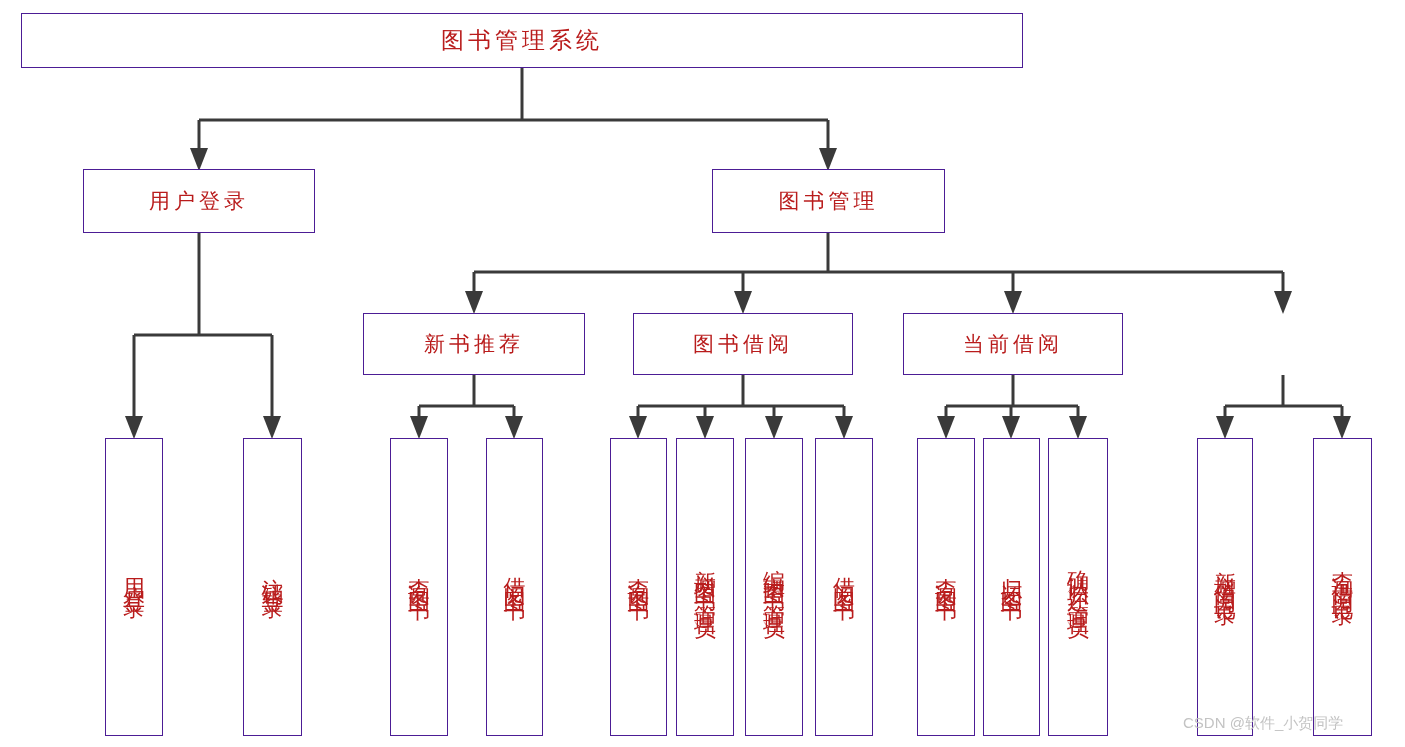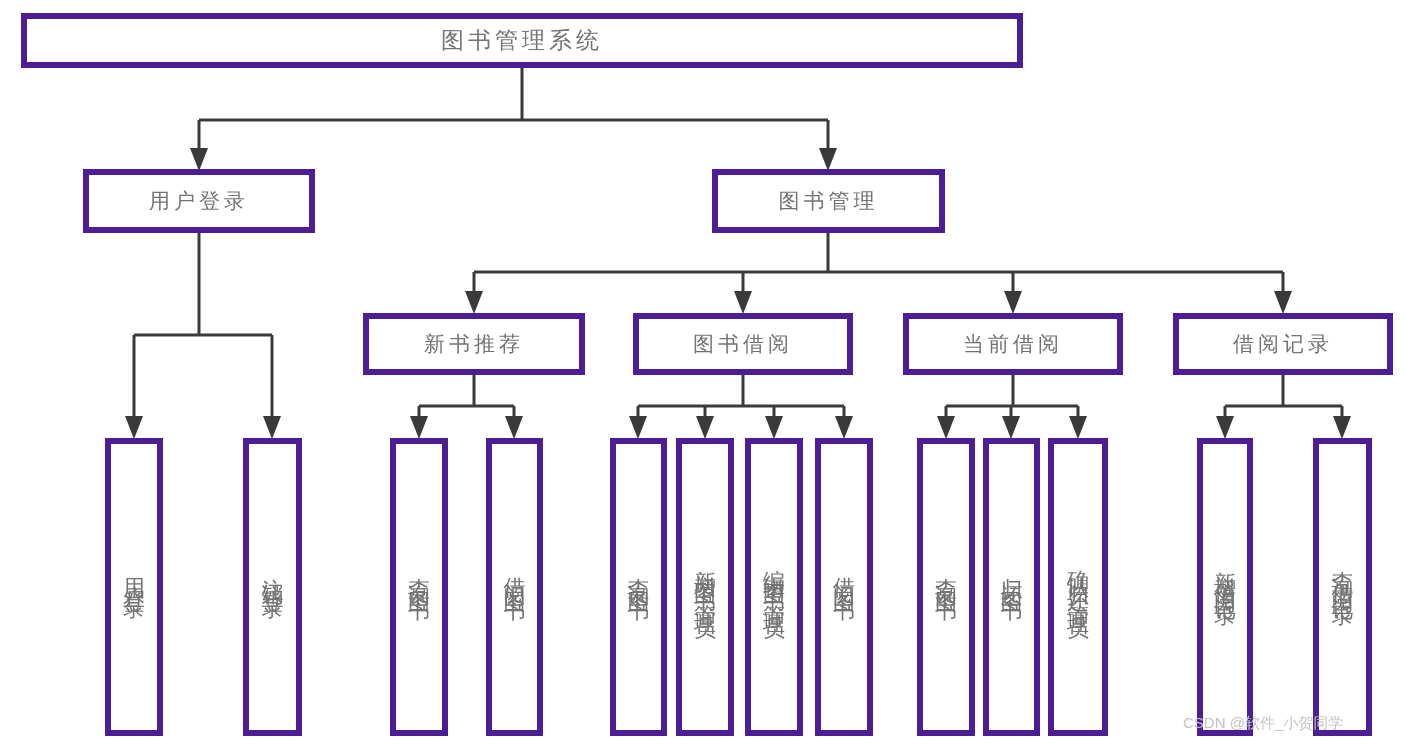--- a/index.html
+++ b/index.html
@@ -17,26 +17,26 @@
   }
   #connectors {
     position: absolute;
     left: 0; top: 0;
     width: 1405px; height: 747px;
     z-index: 1;
   }
   .box {
     position: absolute;
     box-sizing: border-box;
-    border: 6px solid #4c1d95;
+    border: 1px solid #4c1d95;
     background: #ffffff;
     display: flex;
     align-items: center;
     justify-content: center;
-    color: #737373;
+    color: #b91c1c;
     z-index: 2;
   }
   .hlabel {
     font-size: 21px;
     letter-spacing: 4px;
     white-space: nowrap;
   }
   .hlabel.title {
     font-size: 23px;
   }
@@ -148,23 +148,20 @@
 
   <div class="box" style="left:363px; top:313px; width:222px; height:62px;">
     <span class="hlabel">新书推荐</span>
   </div>
   <div class="box" style="left:633px; top:313px; width:220px; height:62px;text-align:right;">
     <span class="hlabel">图书借阅</span>
   </div>
   <div class="box" style="left:903px; top:313px; width:220px; height:62px;">
     <span class="hlabel">当前借阅</span>
   </div>
-  <div class="box" style="left:1173px; top:313px; width:220px; height:62px;">
-    <span class="hlabel">借阅记录</span>
-  </div>
 
   <div class="box vbox" style="left:105px; top:438px; width:58px; height:298px;">
     <span class="vlabel">用户登录</span>
   </div>
   <div class="box vbox" style="left:243px; top:438px; width:59px; height:298px;">
     <span class="vlabel">注销登录</span>
   </div>
 
   <div class="box vbox" style="left:390px; top:438px; width:58px; height:298px;">
     <span class="vlabel">查询图书</span>

